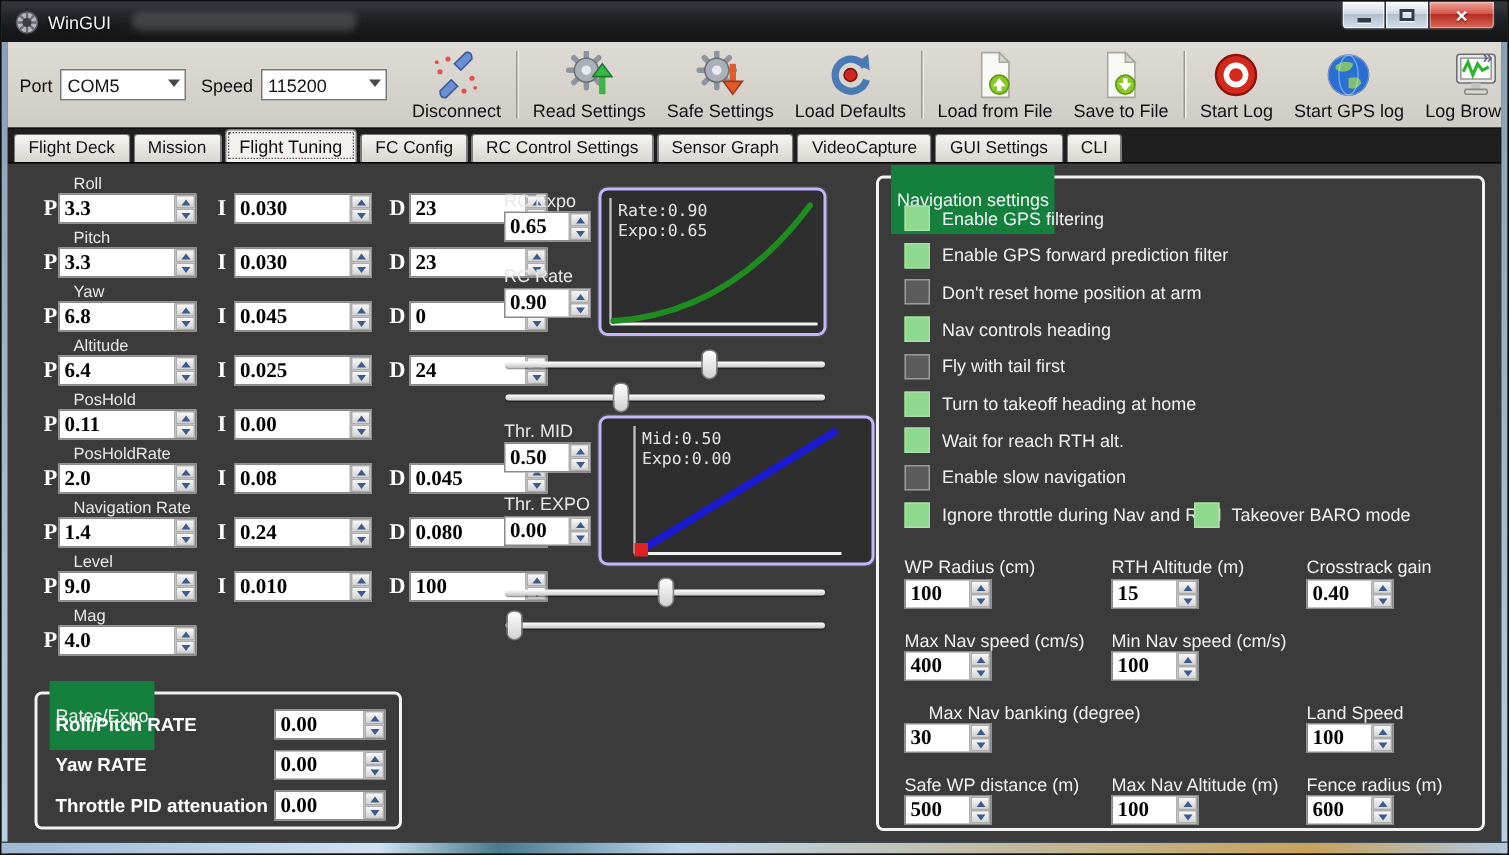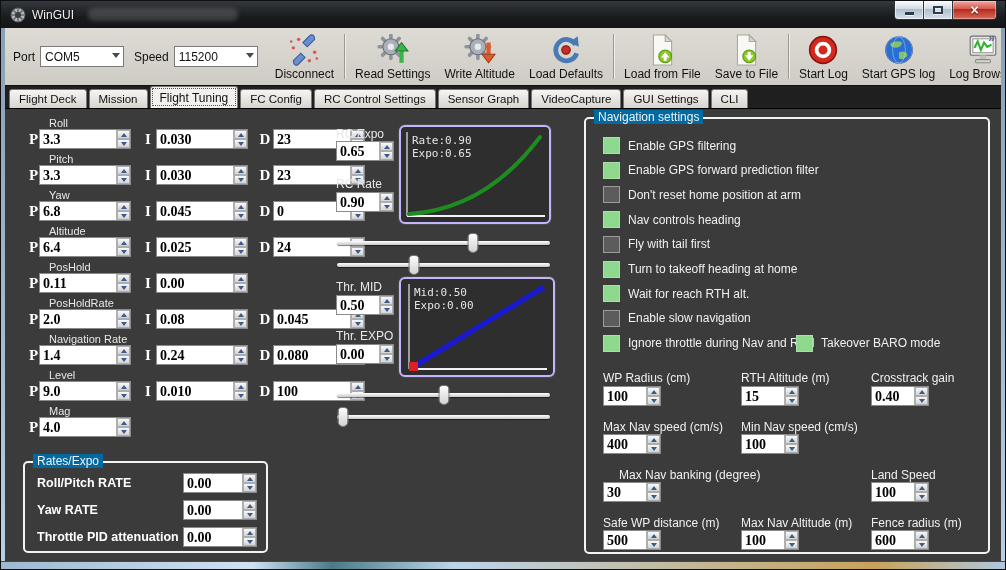--- a/index.html
+++ b/index.html
@@ -64,21 +64,21 @@
   .sideLabel{position:absolute;font-size:12px;color:#e8e8e8;}
   .graphbox{position:absolute;background:#2e2e2e;border:2px solid #c4b5fd;border-radius:6px;box-shadow:0 0 0 1px #4a4a4a;}
   
   .hslider{position:absolute;height:20px;}
   .hslider .track{position:absolute;left:0;right:0;top:8px;height:4px;border-radius:2px;
     background:linear-gradient(#ffffff,#c8c8c8);box-shadow:0 1px 1px rgba(0,0,0,.5);}
   .hslider .thumb{position:absolute;top:0;width:11px;height:20px;transform:translateX(-50%);
     background:linear-gradient(#fdfdfd,#d2d2d2);border:1px solid #7d7d7d;border-radius:5px 5px 6px 6px;}
   
   .groupbox{position:absolute;border:2px solid #f2f2f2;border-radius:5px;}
-  .gtitle{position:absolute;top:-9px;left:8px;background:#0369a1;padding:0 4px;font-size:12px;color:#f2f2f2;}
+  .gtitle{position:absolute;top:-9px;left:8px;background:#15803d;padding:16px 4px;font-size:12px;color:#f2f2f2;}
   
   .rate-label{position:absolute;font-size:12.5px;font-weight:bold;color:#fff;}
   
   .cbbox{width:17px;height:17px;background:#5c5c5c;border:1px solid #9a9a9a;display:inline-block;flex:none;}
   .cbbox.on{background:#8fd98f;border-color:#aadfaa;}
   .cb-row{position:absolute;display:flex;align-items:center;}
   .cblabel{font-size:12px;color:#f0f0f0;margin-left:8px;white-space:nowrap;}
   .nf-label{position:absolute;font-size:12px;color:#f0f0f0;white-space:nowrap;}
   
   .aerobottom{position:absolute;left:0;right:0;bottom:0;height:8px;border-top:1px solid #3c4854;
@@ -179,21 +179,21 @@
                 <line x1="6" y1="12" x2="2" y2="12"></line>
                 <line x1="8" y1="7" x2="5.2" y2="4.2"></line>
                 <line x1="13" y1="5" x2="13" y2="1"></line>
                 <line x1="18" y1="7" x2="20.8" y2="4.2"></line>
               </g>
               <circle cx="13" cy="12" r="7.5" fill="#aab0b8" stroke="#6b7078"></circle>
               <circle cx="13" cy="12" r="3" fill="#e6eaee"></circle>
               <rect x="21" y="8" width="4" height="11" fill="#e05a2b"></rect>
               <path d="M23,27 l-6,-8 h12 z" fill="#e05a2b" stroke="#9c3a18"></path>
             </svg></div>
-          <div class="tblabel">Write Altitude</div>
+          <div class="tblabel">Safe Settings</div>
         </div>
         <div class="tbtn">
           <div class="tbicon"><svg viewBox="0 0 30 30">
               <path d="M24,10 a10,10 0 1 0 1,8" fill="none" stroke="#4a7ab5" stroke-width="4.5"></path>
               <path d="M26,2 l1,10 -9,-4 z" fill="#4a7ab5"></path>
               <circle cx="15" cy="15" r="4" fill="#cc2a22" stroke="#7a1410"></circle>
             </svg></div>
           <div class="tblabel">Load Defaults</div>
         </div>
         <div class="tsep"></div>
@@ -673,21 +673,21 @@
       <span class="spin-val">0.00</span>
       <span class="spin-btns">
           <span class="spin-btn">
             <i class="tri-up"></i>
           </span>
           <span class="spin-btn">
             <i class="tri-down"></i>
           </span>
         </span>
     </div>
-    <div class="graphbox" style="left:394px;top:168px;width:156px;height:100px;">
+    <div class="graphbox" style="left:394px;top:168px;width:184px;height:100px;">
       <svg viewBox="0 0 148 96" style="width:100%;height:100%;">
         <line x1="6" y1="5" x2="6" y2="90" stroke="#c4c4c4" stroke-width="1.5"></line>
         <line x1="6" y1="90" x2="144" y2="90" stroke="#f2f2f2" stroke-width="2"></line>
         <line x1="10" y1="88" x2="141" y2="8" stroke="#1a1ad2" stroke-width="5"></line>
         <rect x="6" y="83" width="9" height="9" fill="#e02020"></rect>
         <text x="11" y="17" font-size="11" fill="#e4e4e4">Mid:0.50</text>
         <text x="11" y="30" font-size="11" fill="#e4e4e4">Expo:0.00</text>
       </svg>
     </div>
     <div class="hslider" style="left:332px;top:276px;width:213px;">

